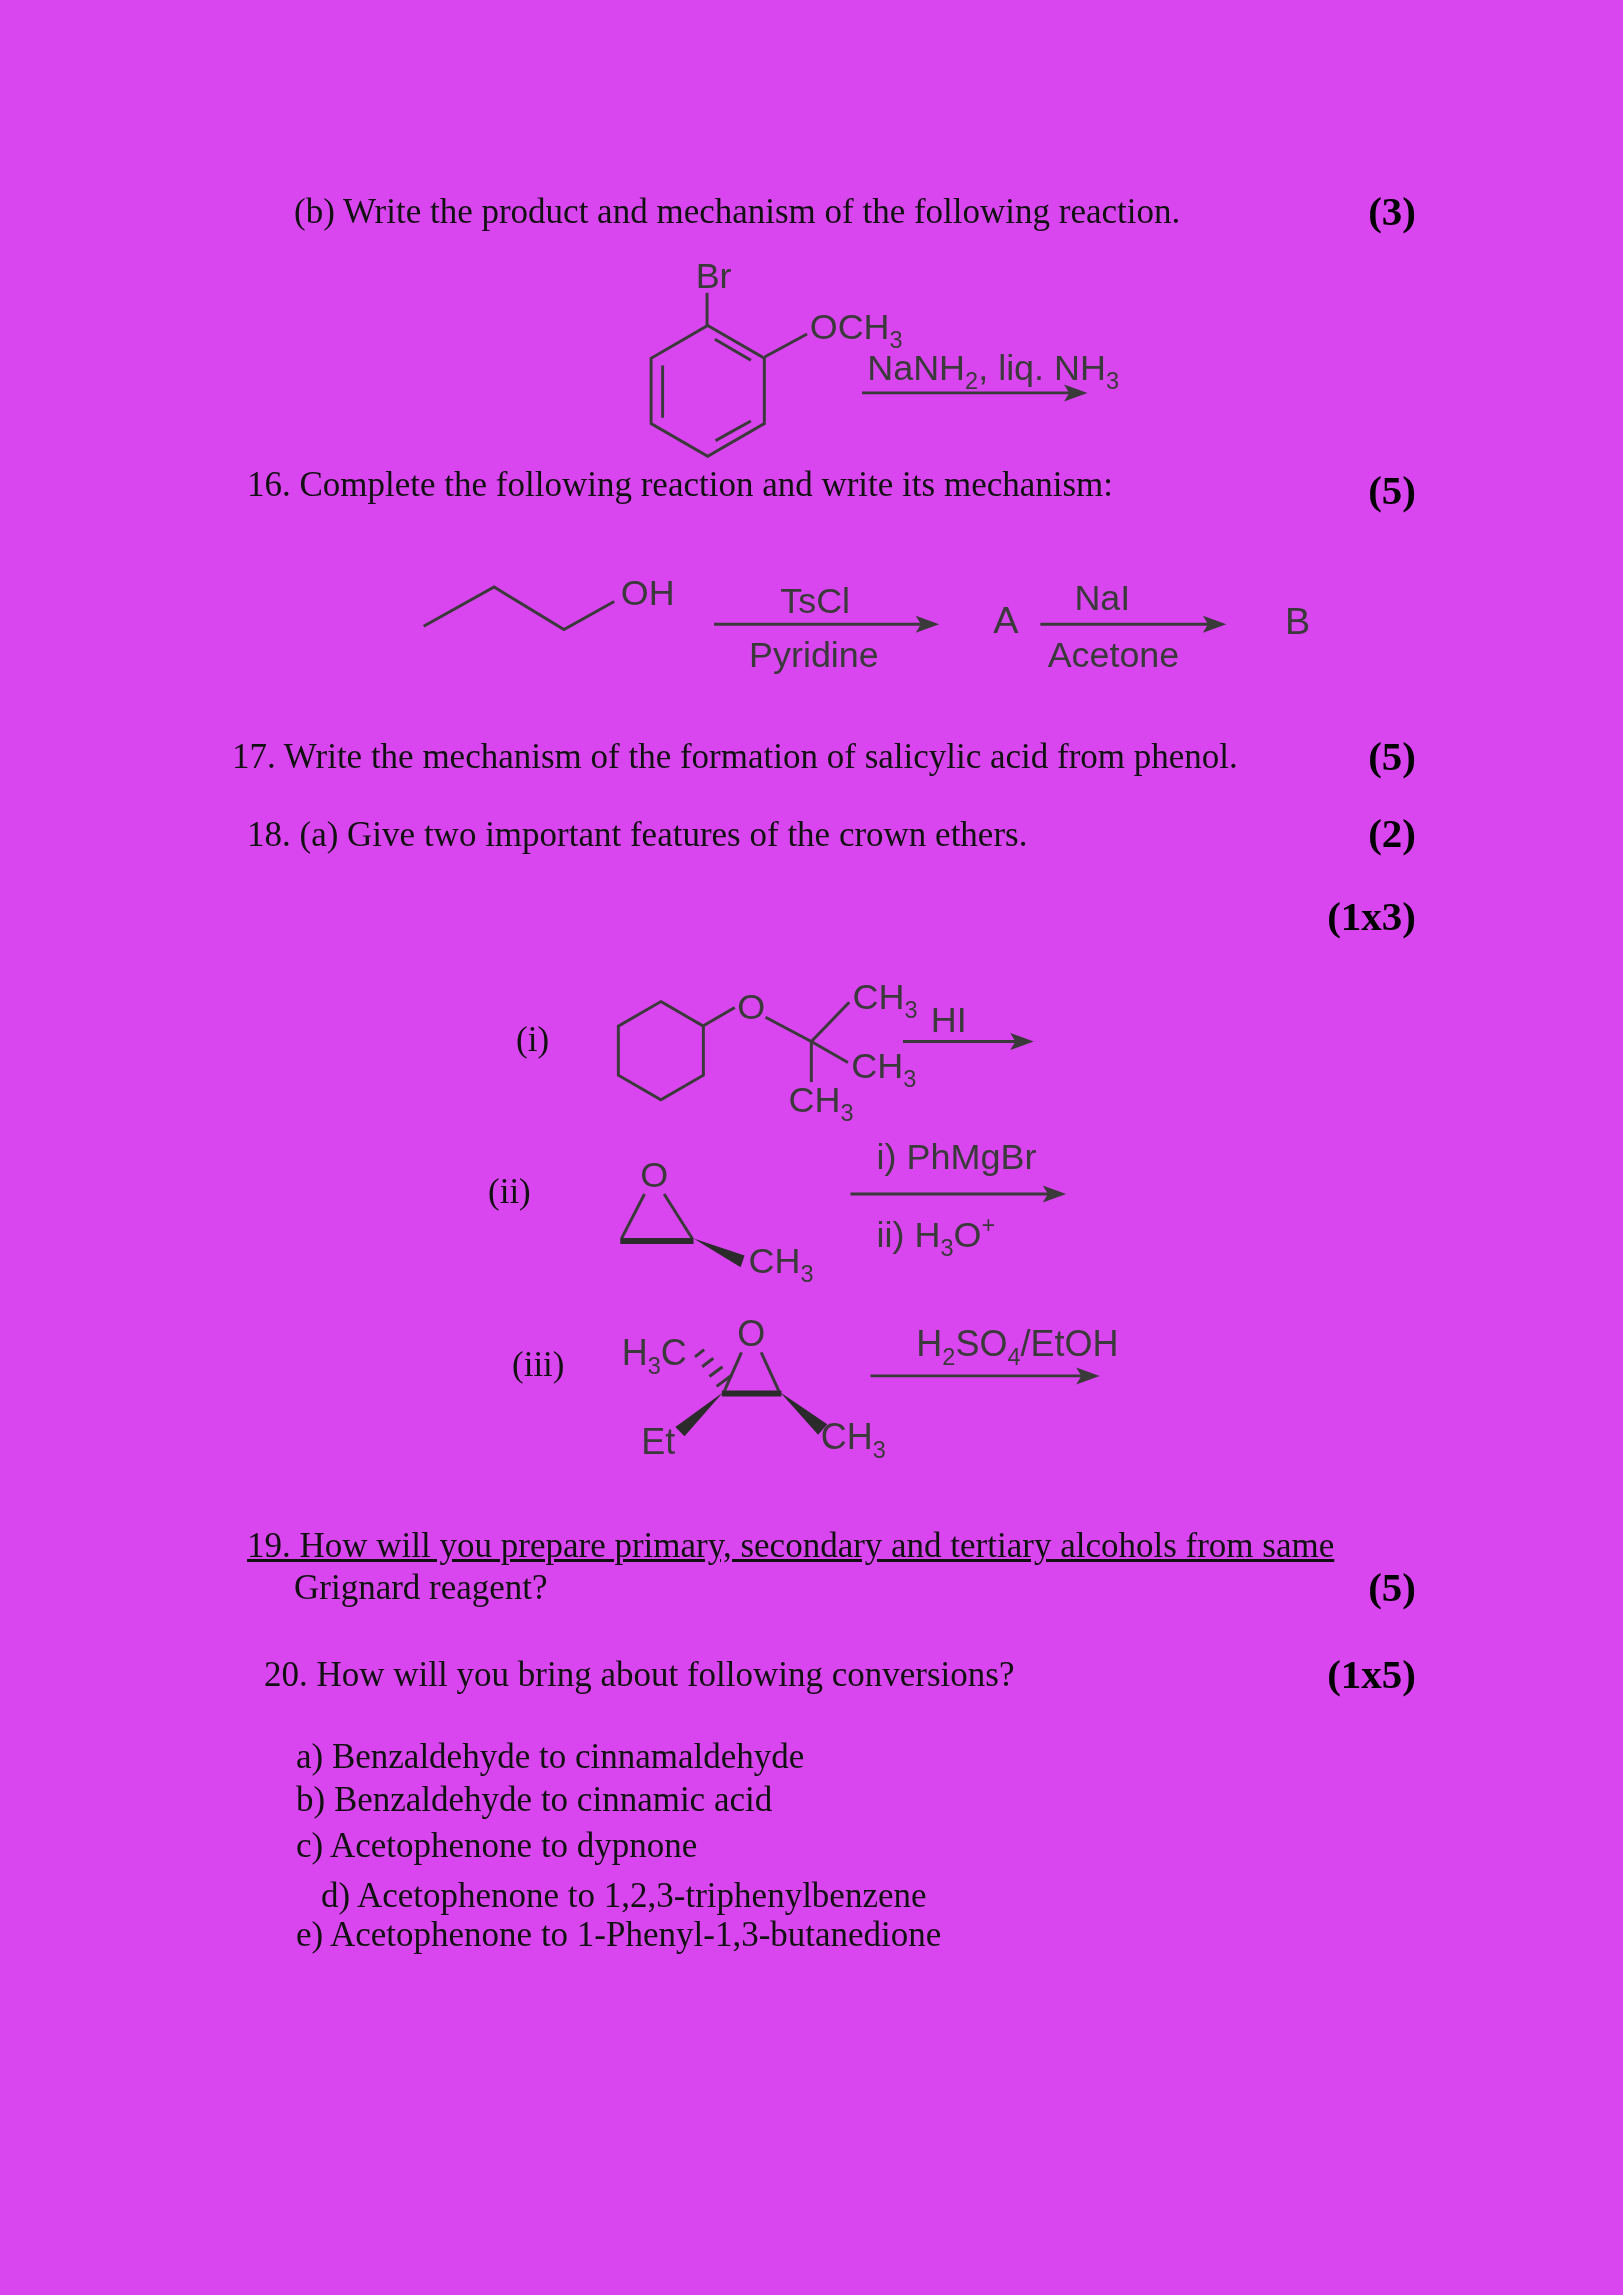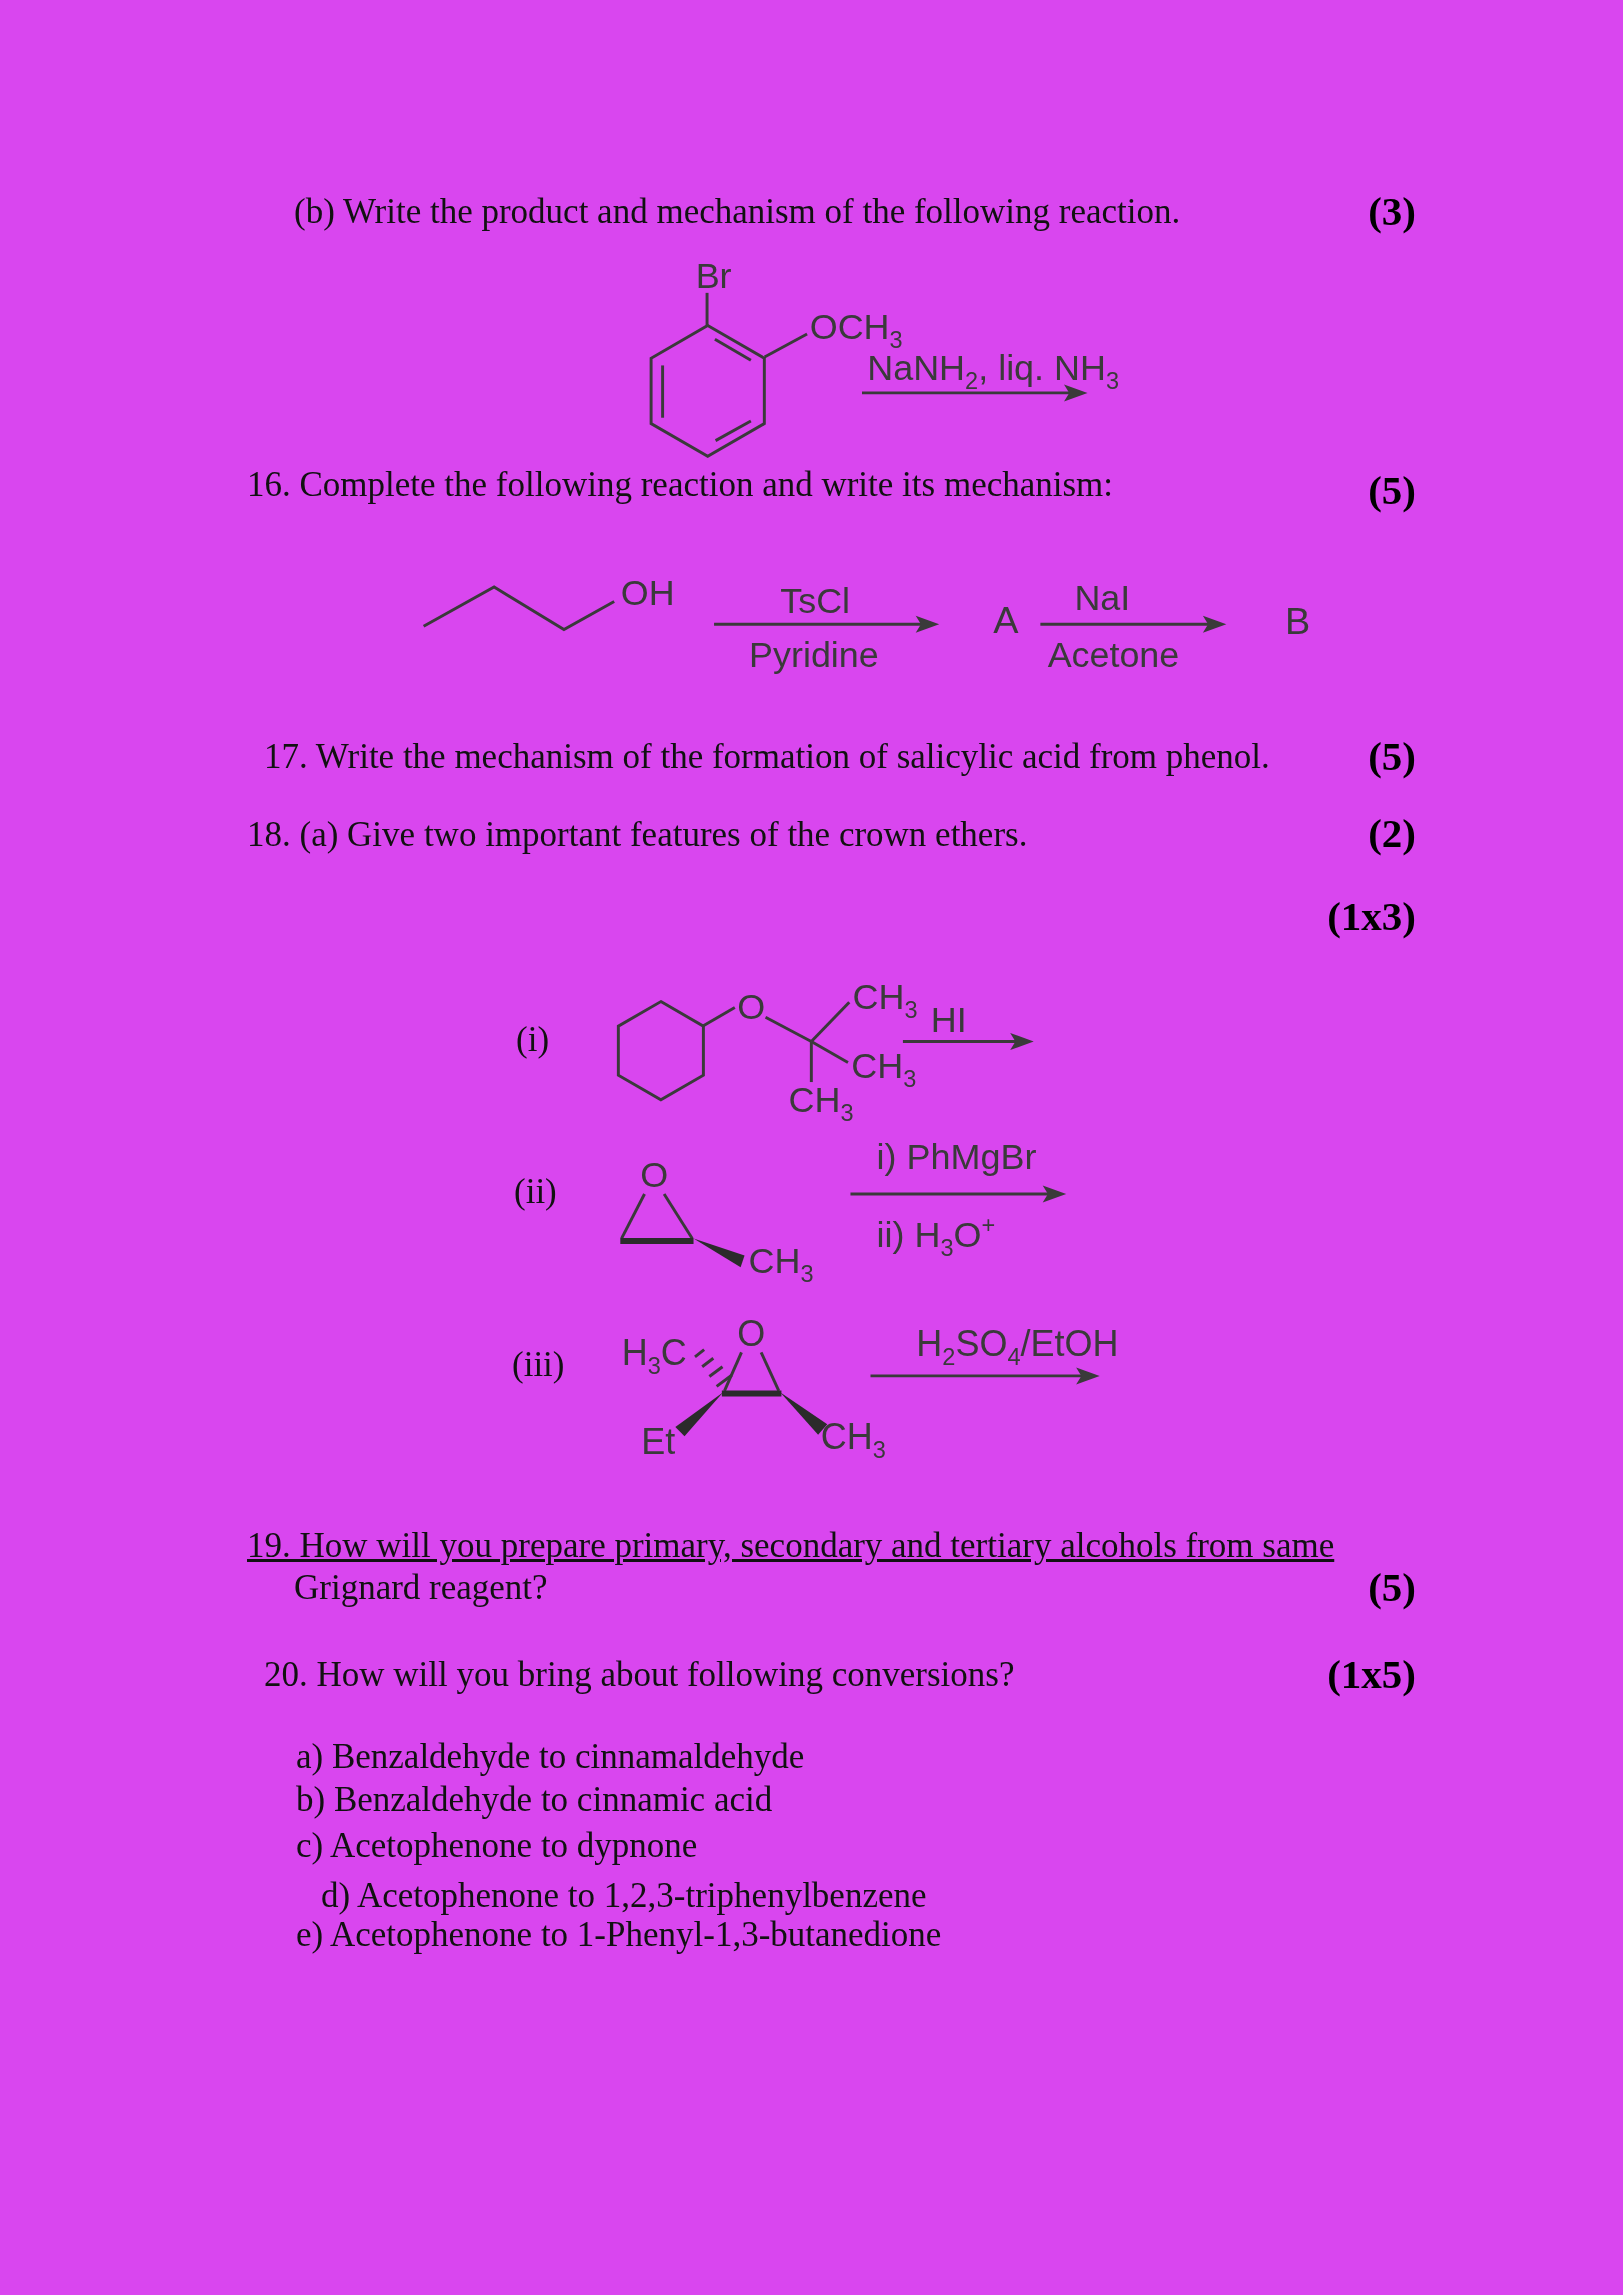--- a/index.html
+++ b/index.html
@@ -50,21 +50,21 @@
 <body>
 
 <div id="page">
 
   <div class="qline" style="left:294px; top:194px;">(b) Write the product and mechanism of the following reaction.</div>
   <div class="mark" style="right:207px; top:191px;">(3)</div>
 
   <div class="qline" style="left:247px; top:467px;">16. Complete the following reaction and write its mechanism:</div>
   <div class="mark" style="right:207px; top:470px;">(5)</div>
 
-  <div class="qline" style="left:264px; top:739px;text-align:center;">17. Write the mechanism of the formation of salicylic acid from phenol.</div>
+  <div class="qline" style="left:232px; top:739px;text-align:center;">17. Write the mechanism of the formation of salicylic acid from phenol.</div>
   <div class="mark" style="right:207px; top:736px;">(5)</div>
 
   <div class="qline" style="left:247px; top:817px;">18. (a) Give two important features of the crown ethers.</div>
   <div class="mark" style="right:207px; top:813px;">(2)</div>
 
   <div class="mark" style="right:207px; top:896px;">(1x3)</div>
 
   <div class="qline" style="left:247px; top:1528px;text-decoration:underline;">19. How will you prepare primary, secondary and tertiary alcohols from same</div>
   <div class="qline" style="left:294px; top:1570px;">Grignard reagent?</div>
   <div class="mark" style="right:207px; top:1567px;">(5)</div>
@@ -72,21 +72,21 @@
   <div class="qline" style="left:264px; top:1657px;">20. How will you bring about following conversions?</div>
   <div class="mark" style="right:207px; top:1654px;">(1x5)</div>
 
   <div class="qline" style="left:296px; top:1739px;">a) Benzaldehyde to cinnamaldehyde</div>
   <div class="qline" style="left:296px; top:1782px;">b) Benzaldehyde to cinnamic acid</div>
   <div class="qline" style="left:296px; top:1828px;">c) Acetophenone to dypnone</div>
   <div class="qline" style="left:296px; top:1878px;margin-left:25px;">d) Acetophenone to 1,2,3-triphenylbenzene</div>
   <div class="qline" style="left:296px; top:1917px;">e) Acetophenone to 1-Phenyl-1,3-butanedione</div>
 
   <div class="rnum" style="left:516px; top:1022px;">(i)</div>
-  <div class="rnum" style="left:514px; top:1174px;">(ii)</div>
+  <div class="rnum" style="left:488px; top:1174px;">(ii)</div>
   <div class="rnum" style="left:512px; top:1347px;">(iii)</div>
 
   <svg style="left:609px; top:249px;" width="523" height="242" viewBox="0 0 800 370">
     <text class="lbl" x="160" y="60" text-anchor="middle">Br</text>
     <line class="bond" x1="150" y1="67" x2="150" y2="117"></line>
     <polygon points="151,117 237.6,167 237.6,267 151,317 64.4,267 64.4,167" fill="none" class="bond"></polygon>
     <line class="bond" x1="162" y1="138" x2="217" y2="170"></line>
     <line class="bond" x1="82" y1="178" x2="82" y2="258"></line>
     <line class="bond" x1="217" y1="263" x2="163" y2="293"></line>
     <line class="bond" x1="238" y1="165" x2="303" y2="130"></line>

